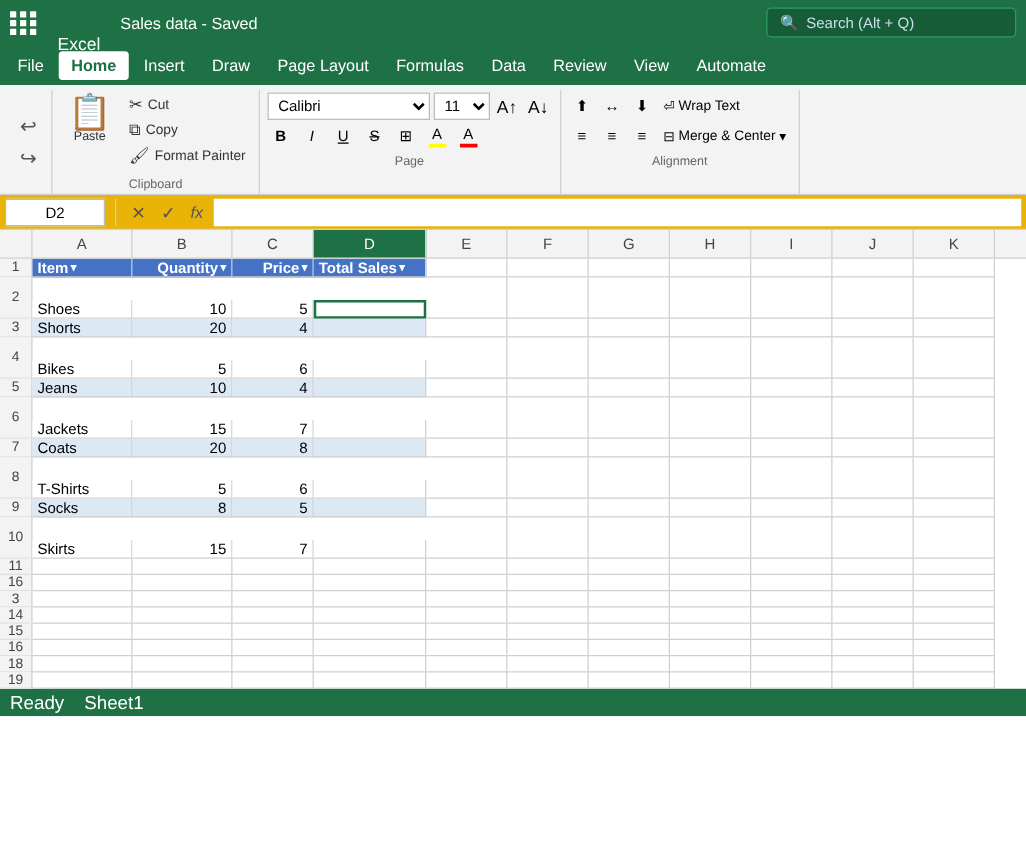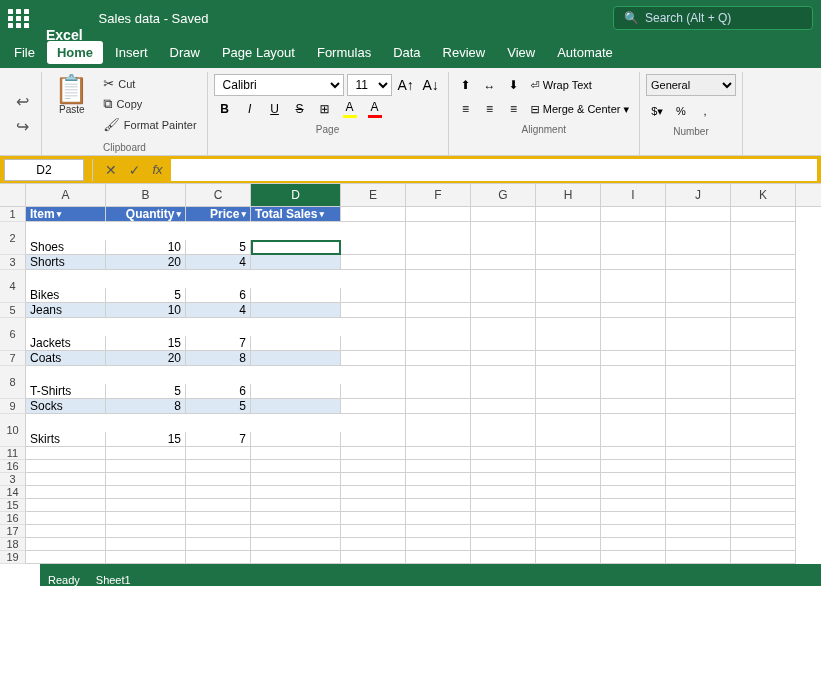--- a/index.html
+++ b/index.html
@@ -10,21 +10,21 @@
       background: #1e7145;
       color: white;
       height: 36px;
       display: flex;
       align-items: center;
       padding: 0 8px;
       gap: 12px;
     }
     .title-bar .app-grid { display: grid; grid-template-columns: repeat(3,6px); gap:2px; margin-right:4px; }
     .title-bar .app-grid span { width:5px; height:5px; background:white; display:block; border-radius:0.5px; }
-    .title-bar .app-name { font-weight: 700; font-size: 14px; color: white; margin-right: 4px; margin-top: 33px; }
+    .title-bar .app-name { font-weight: 400; font-size: 14px; color: white; margin-right: 4px; margin-top: 33px; }
     .title-bar .doc-name { font-size: 13px; color: white; }
     .title-bar .search-box {
       margin-left: auto;
       background: #155c37;
       border: 1px solid #2a9d5c;
       border-radius: 4px;
       padding: 4px 10px;
       color: #cde;
       font-size: 12px;
       width: 200px;
@@ -181,26 +181,25 @@
 
     
     .grid-scroll { flex:1; overflow:auto; }
 
     
     .status-bar {
       background:#1e7145;
       color:white;
       height:22px;
       display:flex;
-      align-items:flex-end;
+      align-items:center;
       padding:0 8px;
-      font-size:11px;
+      font-size:15px;
       gap:16px;
       margin-top:auto;
-      margin-left:40px;
     }
   </style>
 </head>
 <body>
 
 <div class="title-bar">
   <div class="app-grid">
     <span></span>
       <span></span>
       <span></span>
@@ -309,34 +308,20 @@
       <button class="align-btn">≡</button>
       <button class="merge-btn">
         <span>⊟</span>
         <span>Merge &amp; Center</span>
         <span>▾</span>
       </button>
     </div>
     <div class="ribbon-group-label-bottom">Alignment</div>
   </div>
 
-  <div class="number-group">
-    <select class="number-selector">
-      <option>General</option>
-      <option>Number</option>
-      <option>Currency</option>
-      <option>Percentage</option>
-    </select>
-    <div class="align-row" style="gap:2px; margin-top:2px;">
-      <button class="align-btn" style="font-size:11px;">$▾</button>
-      <button class="align-btn" style="font-size:11px;">%</button>
-      <button class="align-btn" style="font-size:11px;">,</button>
-    </div>
-    <div class="ribbon-group-label-bottom">Number</div>
-  </div>
 
 </div>
 
 <div class="formula-bar">
   <input class="cell-ref-box" type="text" value="D2" style="">
   <div class="formula-divider"></div>
   <button class="formula-btn">✕</button>
   <button class="formula-btn">✓</button>
   <span class="fx-label"><i>fx</i></span>
   <input class="formula-input" type="text" value="" style="">
@@ -584,34 +569,20 @@
       <div class="cell col-d"></div>
       <div class="cell col-e"></div>
       <div class="cell col-f"></div>
       <div class="cell col-g"></div>
       <div class="cell col-h"></div>
       <div class="cell col-i"></div>
       <div class="cell col-j"></div>
       <div class="cell col-k"></div>
     </div>
     <div class="grid-row">
-      <div class="row-num">17</div>
-      <div class="cell col-a"></div>
-      <div class="cell col-b"></div>
-      <div class="cell col-c"></div>
-      <div class="cell col-d"></div>
-      <div class="cell col-e"></div>
-      <div class="cell col-f"></div>
-      <div class="cell col-g"></div>
-      <div class="cell col-h"></div>
-      <div class="cell col-i"></div>
-      <div class="cell col-j"></div>
-      <div class="cell col-k"></div>
-    </div>
-    <div class="grid-row">
       <div class="row-num">18</div>
       <div class="cell col-a"></div>
       <div class="cell col-b"></div>
       <div class="cell col-c"></div>
       <div class="cell col-d"></div>
       <div class="cell col-e"></div>
       <div class="cell col-f"></div>
       <div class="cell col-g"></div>
       <div class="cell col-h"></div>
       <div class="cell col-i"></div>

